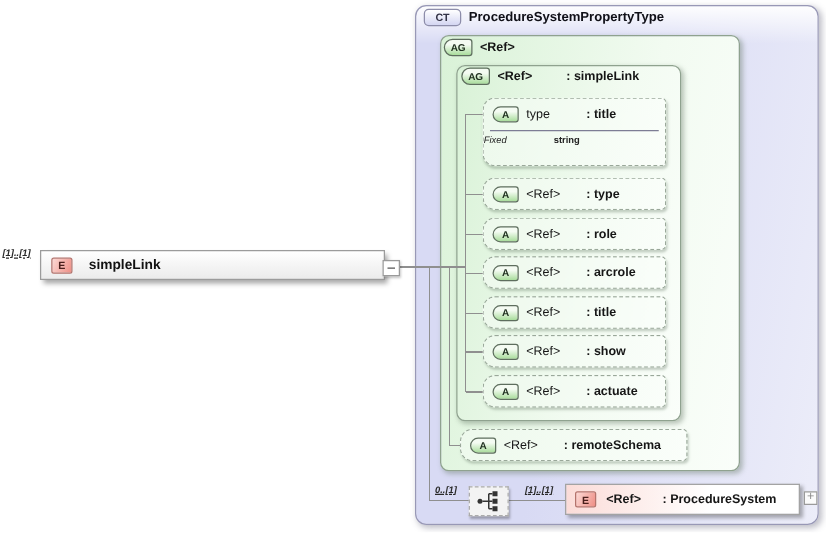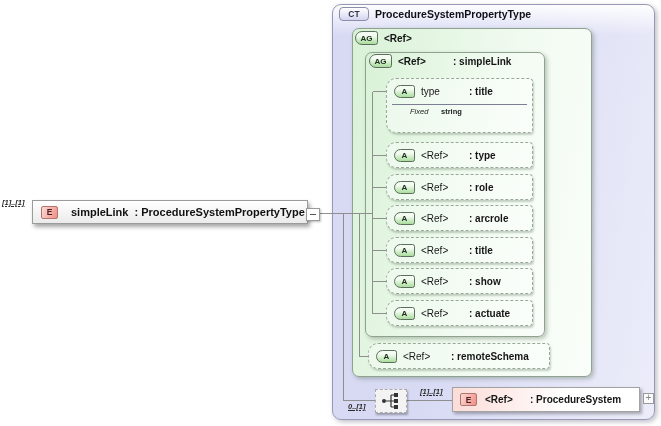--- a/index.html
+++ b/index.html
@@ -42,21 +42,21 @@
             box-shadow:1px 2px 2px rgba(100,120,100,.35);
             display:flex;align-items:center;padding-left:7px;box-sizing:border-box;}
   .attr-ref{margin-left:6px;width:48px;font-weight:normal;font-size:10px;color:#161616;}
   .attr-type{font-weight:bold;font-size:10px;color:#161616;white-space:nowrap;}
 
   .type-box{left:386px;top:78px;width:147px;height:55px;border:1px dashed #9aa89a;border-radius:10px 4px 4px 10px;
             background:linear-gradient(100deg,#edf9ec,#fafefa);
             box-shadow:1px 2px 2px rgba(100,120,100,.35);}
   .type-head{display:flex;align-items:center;height:25px;padding-left:7px;}
   .sep{margin:0 5px;border-top:1px solid #7d7d95;height:0;}
-  .facet-row{display:flex;padding-left:23px;line-height:10px;margin-top:2px;}
+  .facet-row{display:flex;padding-left:0;line-height:10px;margin-top:2px;gap:25px;}
   .facet-label{font-style:italic;font-size:7.5px;width:31px;color:#222;}
   .facet-value{font-weight:bold;font-size:7.5px;color:#222;}
 
   
   .proc-box{left:32px;top:200px;width:276px;height:24px;border:1px solid #9b9b9b;
             background:linear-gradient(to bottom,#ffffff,#ebebeb);
             box-shadow:2px 3px 4px rgba(0,0,0,.35);
             display:flex;align-items:center;padding-left:8px;}
   .proc-name{margin-left:13px;font-weight:bold;font-size:11px;color:#111;white-space:nowrap;}
   .proc-type{margin-left:6px;font-weight:bold;font-size:11px;color:#111;white-space:nowrap;}
@@ -172,27 +172,26 @@
   <div class="abs attr-box" style="left:368px;top:343px;width:182px;">
     <span class="badge badge-a">A</span>
     <span class="attr-ref">&lt;Ref&gt;</span>
     <span class="attr-type">: remoteSchema</span>
   </div>
 
   <span class="abs card" style="left:2px;top:198px;">[1]..[1]</span>
   <div class="abs proc-box">
     <span class="badge badge-e">E</span>
     <span class="proc-name">simpleLink</span>
-    <span class="proc-type">: ProcedureSystemPropertyType</span>
   </div>
   <div class="abs toggle">
     <span class="toggle-dash"></span>
   </div>
 
-  <span class="abs card" style="left:348px;top:402px;">0..[1]</span>
+  <span class="abs card" style="left:348px;top:387px;">0..[1]</span>
   <div class="abs seq-box">
     <svg width="20" height="18" viewBox="0 0 20 18">
       <circle cx="3" cy="9" r="2" fill="#333"></circle>
       <path d="M5 9 H10 M10 3 V15 M10 3 H13 M10 9 H13 M10 15 H13" stroke="#333" stroke-width="1.2" fill="none"></path>
       <rect x="13" y="1" width="4" height="4" fill="#333"></rect>
       <rect x="13" y="7" width="4" height="4" fill="#333"></rect>
       <rect x="13" y="13" width="4" height="4" fill="#333"></rect>
     </svg>
   </div>
   <span class="abs card" style="left:420px;top:387px;">[1]..[1]</span>

